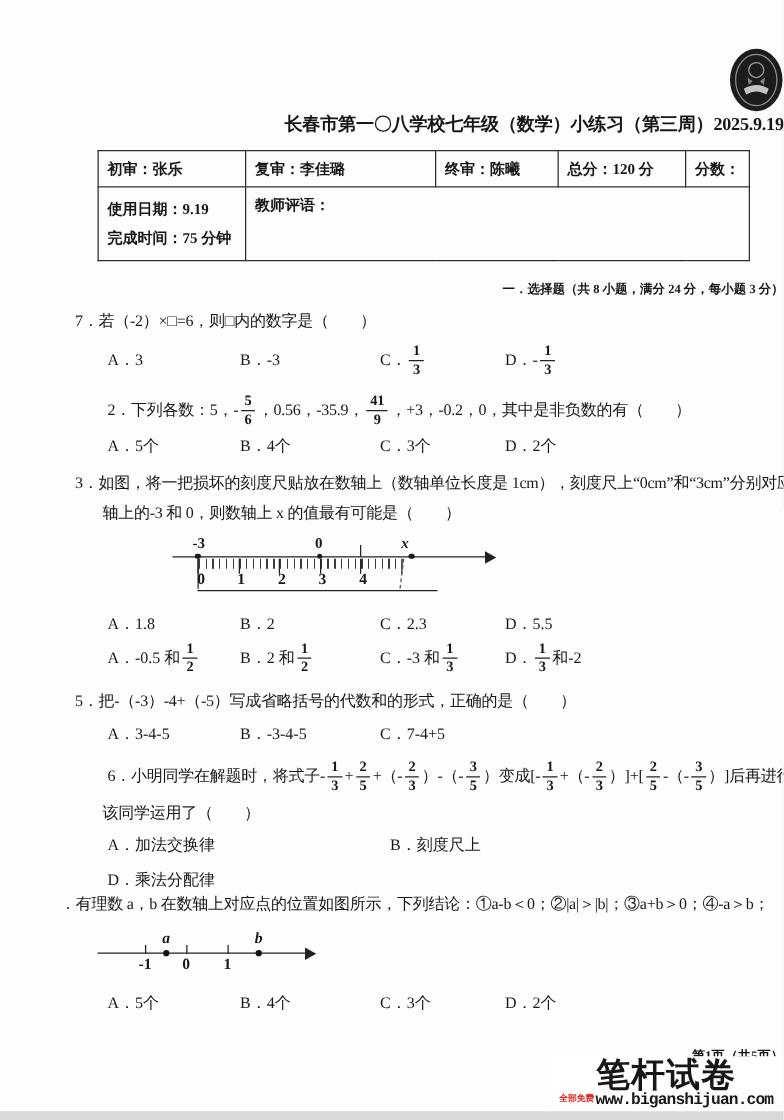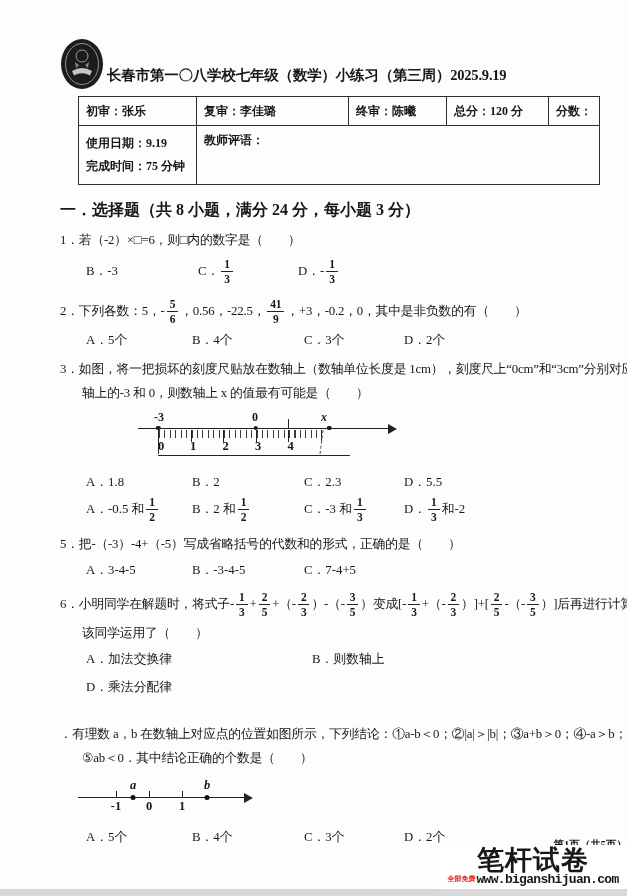--- a/index.html
+++ b/index.html
@@ -1,31 +1,31 @@
 <!DOCTYPE html>
 <html><head>
 <meta charset="utf-8">
 <style>
   html,body{margin:0;padding:0;background:#e9e9e9;}
   .page{position:relative;width:627px;height:896px;background:#fdfdfd;overflow:hidden;
         font-family:"Liberation Serif","DejaVu Serif",serif;color:#171717;}
   
-  .header{display:flex;align-items:flex-end;padding:38px 0 0 60px;}
+  .header{display:flex;align-items:flex-end;padding:38px 0 0 60px;flex-direction:column;}
   .seal{flex:0 0 auto;}
   .title{font-weight:700;font-size:14.5px;margin-left:3px;padding-bottom:5px;white-space:nowrap;letter-spacing:-0.2px;}
   
   .info-table{border-collapse:collapse;margin:6px 0 0 78px;font-weight:700;font-size:12px;table-layout:fixed;}
   .info-table td{border:1.6px solid #2e2e2e;padding:6px 7px 5px;vertical-align:top;white-space:nowrap;overflow:hidden;}
   .info-table .two-line div{line-height:1.95;}
   
-  .section-heading{margin:15px 0 0 60px;font-weight:700;font-size:16px;white-space:nowrap;}
+  .section-heading{margin:15px 0 0 60px;font-weight:700;font-size:10px;white-space:nowrap;text-align:right;}
   
   .question{margin-left:60px;}
   .stem{font-size:12.8px;margin-top:11px;white-space:nowrap;letter-spacing:-0.2px;}
-  .stem-flex{display:flex;align-items:center;white-space:pre;}
+  .stem-flex{display:flex;align-items:center;white-space:pre;margin-left:26px;}
   .stem2{margin-top:7px;margin-left:22px;}
   .opt-row{display:flex;margin:9px 0 0 26px;font-size:12.8px;white-space:nowrap;}
   .opt-row .opt{display:inline-flex;align-items:center;}
   .opt-row .o1{width:106px;}
   .opt-row .o2{width:112px;}
   .opt-row .o3{width:100px;}
   .opt-row .o4{flex:1;}
   .opt-row2 .o1,.opt-row2 .o2{width:226px;}
   
   .frac{display:inline-flex;flex-direction:column;align-items:center;line-height:1.05;font-size:11.5px;margin:0 2px;font-weight:600;}
@@ -102,43 +102,44 @@
         <div>完成时间：75 分钟</div>
       </td>
       <td colspan="4">教师评语：</td>
     </tr>
   </tbody>
     </table>
 
   <div class="section-heading">一．选择题（共 8 小题，满分 24 分，每小题 3 分）</div>
 
   <div class="question">
-    <div class="stem">1．若（-2）×□=6，则□内的数字是（　　）</div>
+    <div class="stem">7．若（-2）×□=6，则□内的数字是（　　）</div>
     <div class="opt-row">
+      <span class="opt o1">A．3</span>
       <span class="opt o2">B．-3</span>
       <span class="opt o3">
           <span>C．</span>
           <span class="frac">
             <span class="fn">1</span>
             <span class="fd">3</span>
           </span>
         </span>
       <span class="opt o4">
           <span>D．-</span>
           <span class="frac">
             <span class="fn">1</span>
             <span class="fd">3</span>
           </span>
         </span>
     </div>
   </div>
 
   <div class="question">
     <div class="stem stem-flex" style="margin-top:13px;">
-      <span>2．下列各数：5，-</span><span class="frac"><span class="fn">5</span><span class="fd">6</span></span><span>，0.56，-22.5，</span><span class="frac"><span class="fn">41</span><span class="fd">9</span></span><span>，+3，-0.2，0，其中是非负数的有（　　）</span>
+      <span>2．下列各数：5，-</span><span class="frac"><span class="fn">5</span><span class="fd">6</span></span><span>，0.56，-35.9，</span><span class="frac"><span class="fn">41</span><span class="fd">9</span></span><span>，+3，-0.2，0，其中是非负数的有（　　）</span>
     </div>
     <div class="opt-row" style="margin-top:7px;">
       <span class="opt o1">A．5个</span>
       <span class="opt o2">B．4个</span>
       <span class="opt o3">C．3个</span>
       <span class="opt o4">D．2个</span>
     </div>
   </div>
 
   <div class="question">
@@ -222,30 +223,29 @@
     </div>
   </div>
 
   <div class="question">
     <div class="stem stem-flex" style="margin-top:12px;">
       <span>6．小明同学在解题时，将式子-</span><span class="frac"><span class="fn">1</span><span class="fd">3</span></span><span>+</span><span class="frac"><span class="fn">2</span><span class="fd">5</span></span><span>+（-</span><span class="frac"><span class="fn">2</span><span class="fd">3</span></span><span>）-（-</span><span class="frac"><span class="fn">3</span><span class="fd">5</span></span><span>）变成[-</span><span class="frac"><span class="fn">1</span><span class="fd">3</span></span><span>+（-</span><span class="frac"><span class="fn">2</span><span class="fd">3</span></span><span>）]+[</span><span class="frac"><span class="fn">2</span><span class="fd">5</span></span><span>-（-</span><span class="frac"><span class="fn">3</span><span class="fd">5</span></span><span>）]后再进行计算，</span>
     </div>
     <div class="stem stem2">该同学运用了（　　）</div>
     <div class="opt-row opt-row2">
       <span class="opt o1">A．加法交换律</span>
-      <span class="opt o2">B．则数轴上</span>
+      <span class="opt o2">B．刻度尺上</span>
     </div>
     <div class="opt-row opt-row2" style="margin-top:11px;">
       <span class="opt o2">D．乘法分配律</span>
     </div>
   </div>
 
   <div class="question" style="margin-left:48px;">
-    <div class="stem" style="margin-top:30px;text-align:right;">．有理数 a，b 在数轴上对应点的位置如图所示，下列结论：①a-b＜0；②|a|＞|b|；③a+b＞0；④-a＞b；</div>
-    <div class="stem stem2" style="margin-left:34px;">⑤ab＜0．其中结论正确的个数是（　　）</div>
+    <div class="stem" style="margin-top:2px;">．有理数 a，b 在数轴上对应点的位置如图所示，下列结论：①a-b＜0；②|a|＞|b|；③a+b＞0；④-a＞b；</div>
     <div class="fig7" style="margin-left:30px;">
       <div class="axis"></div>
       <div class="arrowR"></div>
       <div class="tick" style="left:38px;"></div>
       <div class="tick" style="left:71px;"></div>
       <div class="tick" style="left:104px;"></div>
       <span class="tlbl" style="left:38px;">-1</span>
       <span class="tlbl" style="left:71px;">0</span>
       <span class="tlbl" style="left:104px;">1</span>
       <div class="pdot" style="left:55px;"></div>

